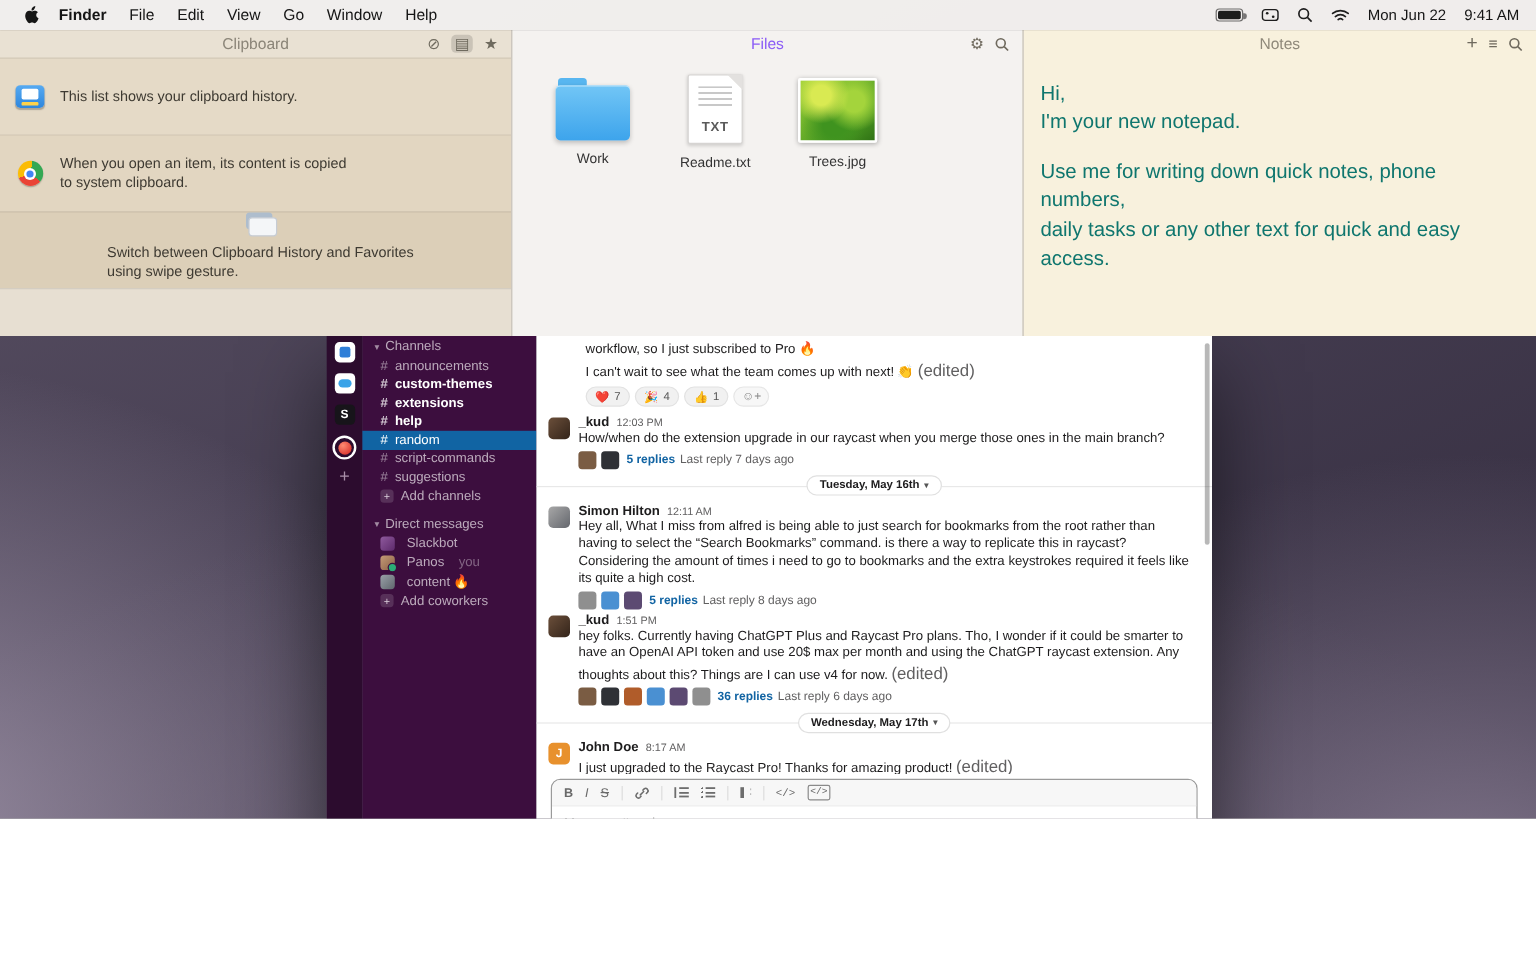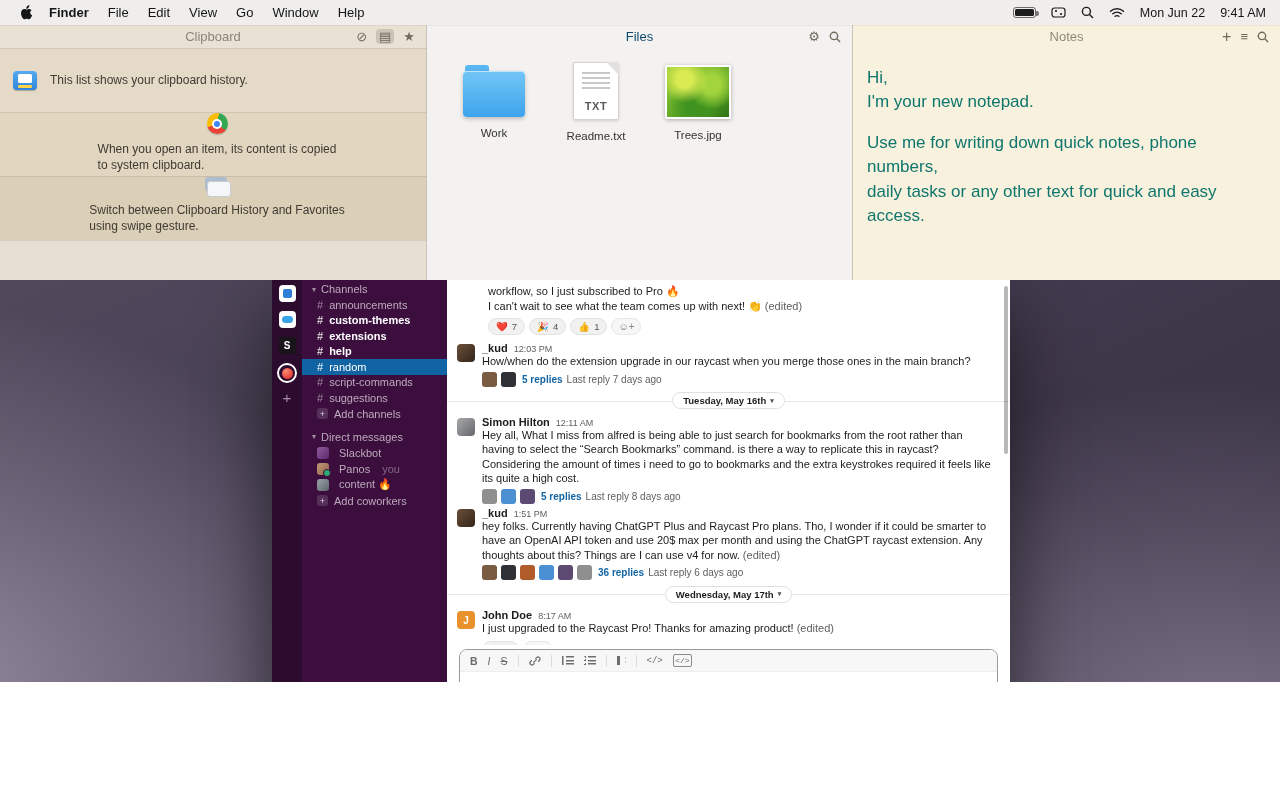--- a/index.html
+++ b/index.html
@@ -33,37 +33,37 @@
   .panel-header{height:23px;position:relative;display:flex;align-items:center;}
   .ptitle{position:absolute;left:0;right:0;text-align:center;font-size:13px;color:#8b8578;}
   .hicons{margin-left:auto;display:flex;align-items:center;gap:9px;padding-right:11px;position:relative;font-size:13px;color:#6f6a5e;}
   .hicons .sel{background:rgba(0,0,0,.13);border-radius:4px;padding:0 3px;}
   .hicons .big{font-size:16px;line-height:13px;}
 
   .clipboard{width:426px;background:#e9e1d3;display:flex;flex-direction:column;}
   .cl-row{display:flex;align-items:center;gap:8px;height:64px;border-top:1px solid rgba(0,0,0,.08);padding-left:8px;}
   .cl-row .rtext{font-size:12px;color:#3e3a32;line-height:1.3;}
   .cl-r1{background:#e5dac7;}
-  .cl-r2{background:#e2d6c1;flex-direction:column;}
+  .cl-r2{background:#e2d6c1;}
   .cl-r3{background:#dccfb8;flex-direction:column;}
   .cl-foot{flex:1;background:#e7dfd2;border-top:1px solid rgba(0,0,0,.08);}
   .cl-ic{width:34px;display:flex;justify-content:center;flex:none;}
   .ic-clip{width:24px;height:19px;border-radius:4px;background:linear-gradient(#56aaf2,#2e86dd);position:relative;box-shadow:0 1px 1px rgba(0,0,0,.25);}
   .ic-clip::before{content:"";position:absolute;left:5px;top:3px;width:14px;height:9px;background:#fff;border-radius:1.5px;}
   .ic-clip::after{content:"";position:absolute;left:5px;bottom:2px;width:14px;height:3px;background:#ffd24a;border-radius:1px;}
   .ic-chrome{width:21px;height:21px;border-radius:50%;position:relative;
     background:conic-gradient(from 130deg,#ea4335 0 33%,#fbbc05 0 66%,#34a853 0 100%);box-shadow:0 1px 1px rgba(0,0,0,.25);}
   .ic-chrome::before{content:"";position:absolute;left:5.5px;top:5.5px;width:10px;height:10px;border-radius:50%;background:#fff;}
   .ic-chrome::after{content:"";position:absolute;left:7.5px;top:7.5px;width:6px;height:6px;border-radius:50%;background:#4285f4;}
   .ic-cards{width:24px;height:18px;position:relative;}
   .ic-cards::before{content:"";position:absolute;left:0;top:0;width:22px;height:14px;background:#aebdcd;border-radius:3px;}
   .ic-cards::after{content:"";position:absolute;left:2px;top:4px;width:22px;height:14px;background:#f4f6f8;border:1px solid #c6ccd4;border-radius:3px;}
 
   .files{width:427px;background:#f4f2f0;border-left:1px solid #c9c3b7;border-right:1px solid #c9c3b7;}
-  .files .ptitle{color:#0c4a6e;}
+  .files .ptitle{color:#8b5cf6;}
   .file-row{display:flex;padding:14px 0 0 28px;gap:24px;}
   .file-item{width:78px;display:flex;flex-direction:column;align-items:center;}
   .file-label{margin-top:10px;font-size:11.5px;color:#333;}
   .ic-folder{width:62px;height:46px;position:relative;margin-top:9px;}
   .ic-folder::before{content:"";position:absolute;top:-6px;left:2px;width:24px;height:12px;background:#58b6f0;border-radius:3px 3px 0 0;}
   .ic-folder::after{content:"";position:absolute;inset:0;background:linear-gradient(180deg,#72c6f6,#3da4ec);border-radius:4px;
     box-shadow:0 2px 4px rgba(0,0,0,.22), inset 0 1px 0 rgba(255,255,255,.55);}
   .ic-txt{width:46px;height:58px;background:#fff;border:1px solid #d6d4d2;border-radius:2px;position:relative;box-shadow:0 1px 3px rgba(0,0,0,.15);}
   .ic-txt::before{content:"";position:absolute;right:-1px;top:-1px;width:0;height:0;border-style:solid;border-width:0 13px 13px 0;border-color:transparent #e3e1df transparent transparent;}
   .ic-txt .tlines{position:absolute;top:9px;left:8px;width:28px;height:18px;
@@ -123,21 +123,21 @@
   .msg.cont{padding-left:41px;display:block;}
   .avatar{width:18px;height:18px;border-radius:4px;flex:none;display:flex;align-items:center;justify-content:center;font-size:10px;font-weight:bold;color:#fff;margin-top:2px;}
   .av-kud{background:linear-gradient(135deg,#6b4f3a,#33241a);}
   .av-simon{background:linear-gradient(135deg,#a8a8a8,#64676d);}
   .av-john{background:#e8912d;}
   .mb{flex:1;min-width:0;}
   .mh{display:flex;align-items:baseline;gap:6px;}
   .muser{font-weight:bold;font-size:11px;}
   .mtime{font-size:9px;color:#616061;}
   .mtext{font-size:11px;line-height:1.32;}
-  .edited{color:#616061;font-size:11px;margin-left:3px;}
+  .edited{color:#616061;font-size:14px;margin-left:3px;}
   .reactions{display:flex;gap:4px;margin:5px 16px 4px 41px;align-items:center;}
   .msg .reactions{margin:5px 0 2px 0;}
   .reaction{height:17px;padding:0 7px;border-radius:10px;background:#f1f1f1;border:1px solid #e2e2e2;display:flex;align-items:center;gap:4px;font-size:9.5px;color:#1d1c1d;}
   .reaction .cnt{color:#555;}
   .addreact{height:17px;padding:0 6px;border-radius:10px;background:#f7f7f7;border:1px solid #e6e6e6;font-size:10px;color:#868686;display:flex;align-items:center;}
   .thread{display:flex;align-items:center;gap:4px;margin-top:3px;}
   .tav{width:15px;height:15px;border-radius:3px;flex:none;}
   .tav.c1{background:#7a5c43;}.tav.c2{background:#4a90d2;}.tav.c3{background:#2f3136;}
   .tav.c4{background:#8f8f8f;}.tav.c5{background:#b05c2a;}.tav.c6{background:#5c4a72;}
   .treplies{color:#1264a3;font-size:10px;font-weight:bold;margin-left:2px;}

